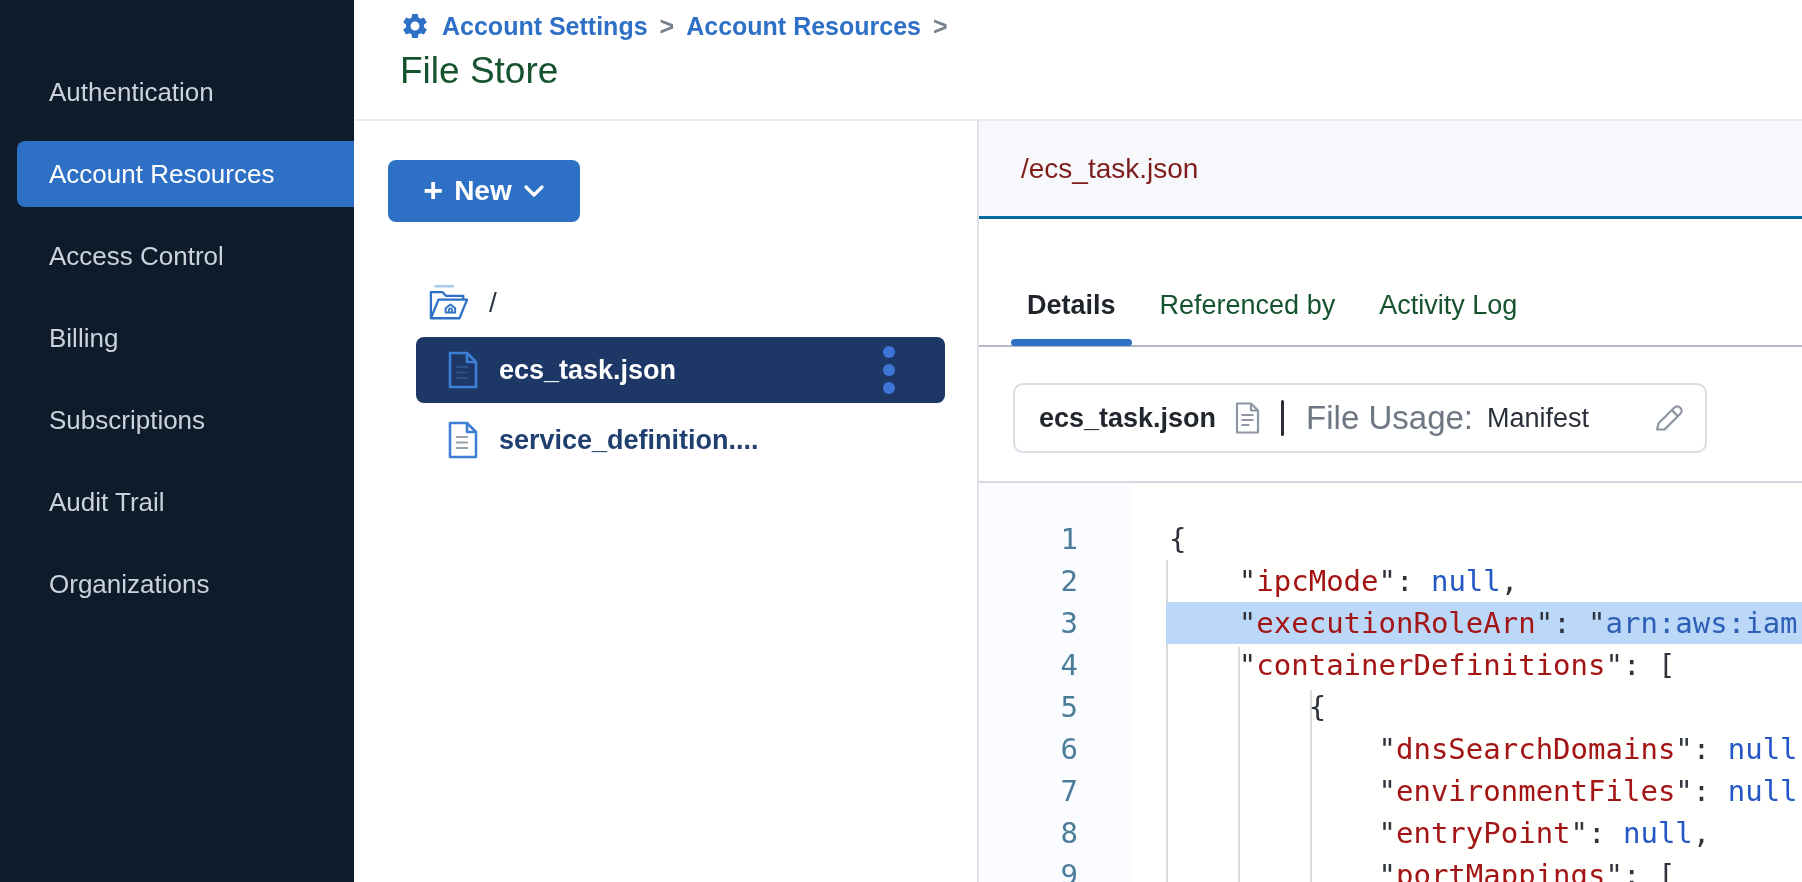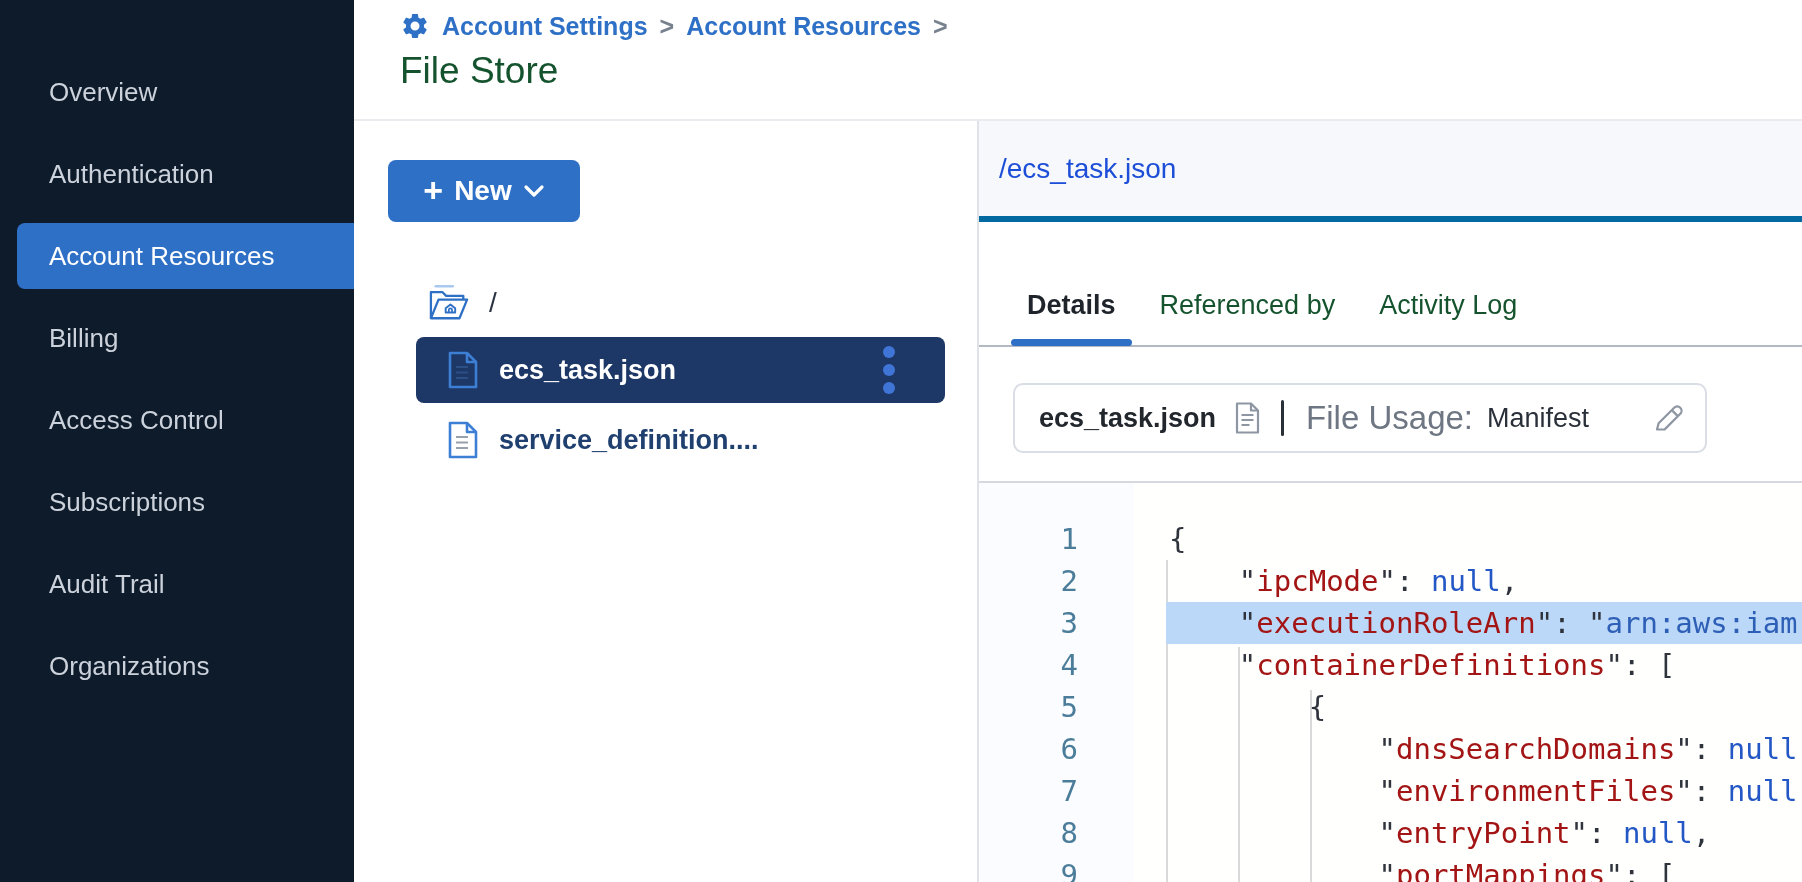--- a/index.html
+++ b/index.html
@@ -40,22 +40,22 @@
   .file-row.selected{background:#1d3766;color:#fff;}
   .file-row .ficon{margin-right:19px;display:flex;}
   .dots{position:absolute;right:46px;top:50%;transform:translateY(-50%);display:flex;
         flex-direction:column;gap:6px;cursor:pointer;padding:4px;}
   .dots i{width:12px;height:12px;border-radius:50%;background:#4075d8;display:block;}
 
   
   .detail-panel{position:absolute;left:623px;top:121px;right:0;bottom:0;background:#fff;
                 border-left:2px solid #dfe3e9;}
   .path-bar{position:absolute;top:0;left:0;right:0;height:95px;background:#f6f8fb;
-            border-bottom:6px solid #0369a1;display:flex;align-items:center;
-            padding-left:20px;font-size:28px;color:#1d4ed8;}
+            border-bottom:3px solid #0369a1;display:flex;align-items:center;
+            padding-left:42px;font-size:28px;color:#7f1d1d;}
   .tabs-row{position:absolute;top:168px;left:0;right:0;height:56px;
             border-bottom:2px solid #b3b9c3;display:flex;padding-left:32px;gap:12px;}
   .tab{padding:0 16px;font-size:27px;line-height:32px;color:#14532d;position:relative;
        cursor:pointer;font-weight:500;}
   .tab.active{font-weight:700;color:#1f242b;}
   .tab.active::after{content:"";position:absolute;left:0;right:0;bottom:-1px;height:7px;
        background:#2e70c6;border-radius:4px;}
 
   .info-card{position:absolute;left:34px;top:262px;width:646px;height:66px;background:#fff;
              border:2px solid #d9dde5;border-radius:10px;display:flex;align-items:center;
@@ -87,25 +87,24 @@
   .g2{left:331px;top:207px;bottom:0;}
   svg{display:block;}
 </style>
 </head>
 <body>
 
 <div class="app">
 
   <div class="sidebar">
     <div class="sidebar-nav">
-        <div class="side-item">Overview</div>
         <div class="side-item">Authentication</div>
         <div class="side-item active">Account Resources</div>
+        <div class="side-item">Access Control</div>
         <div class="side-item">Billing</div>
-        <div class="side-item">Access Control</div>
         <div class="side-item">Subscriptions</div>
         <div class="side-item">Audit Trail</div>
         <div class="side-item">Organizations</div>
       </div>
   </div>
 
   <div class="main">
 
     <div class="header">
       <div class="breadcrumb">

